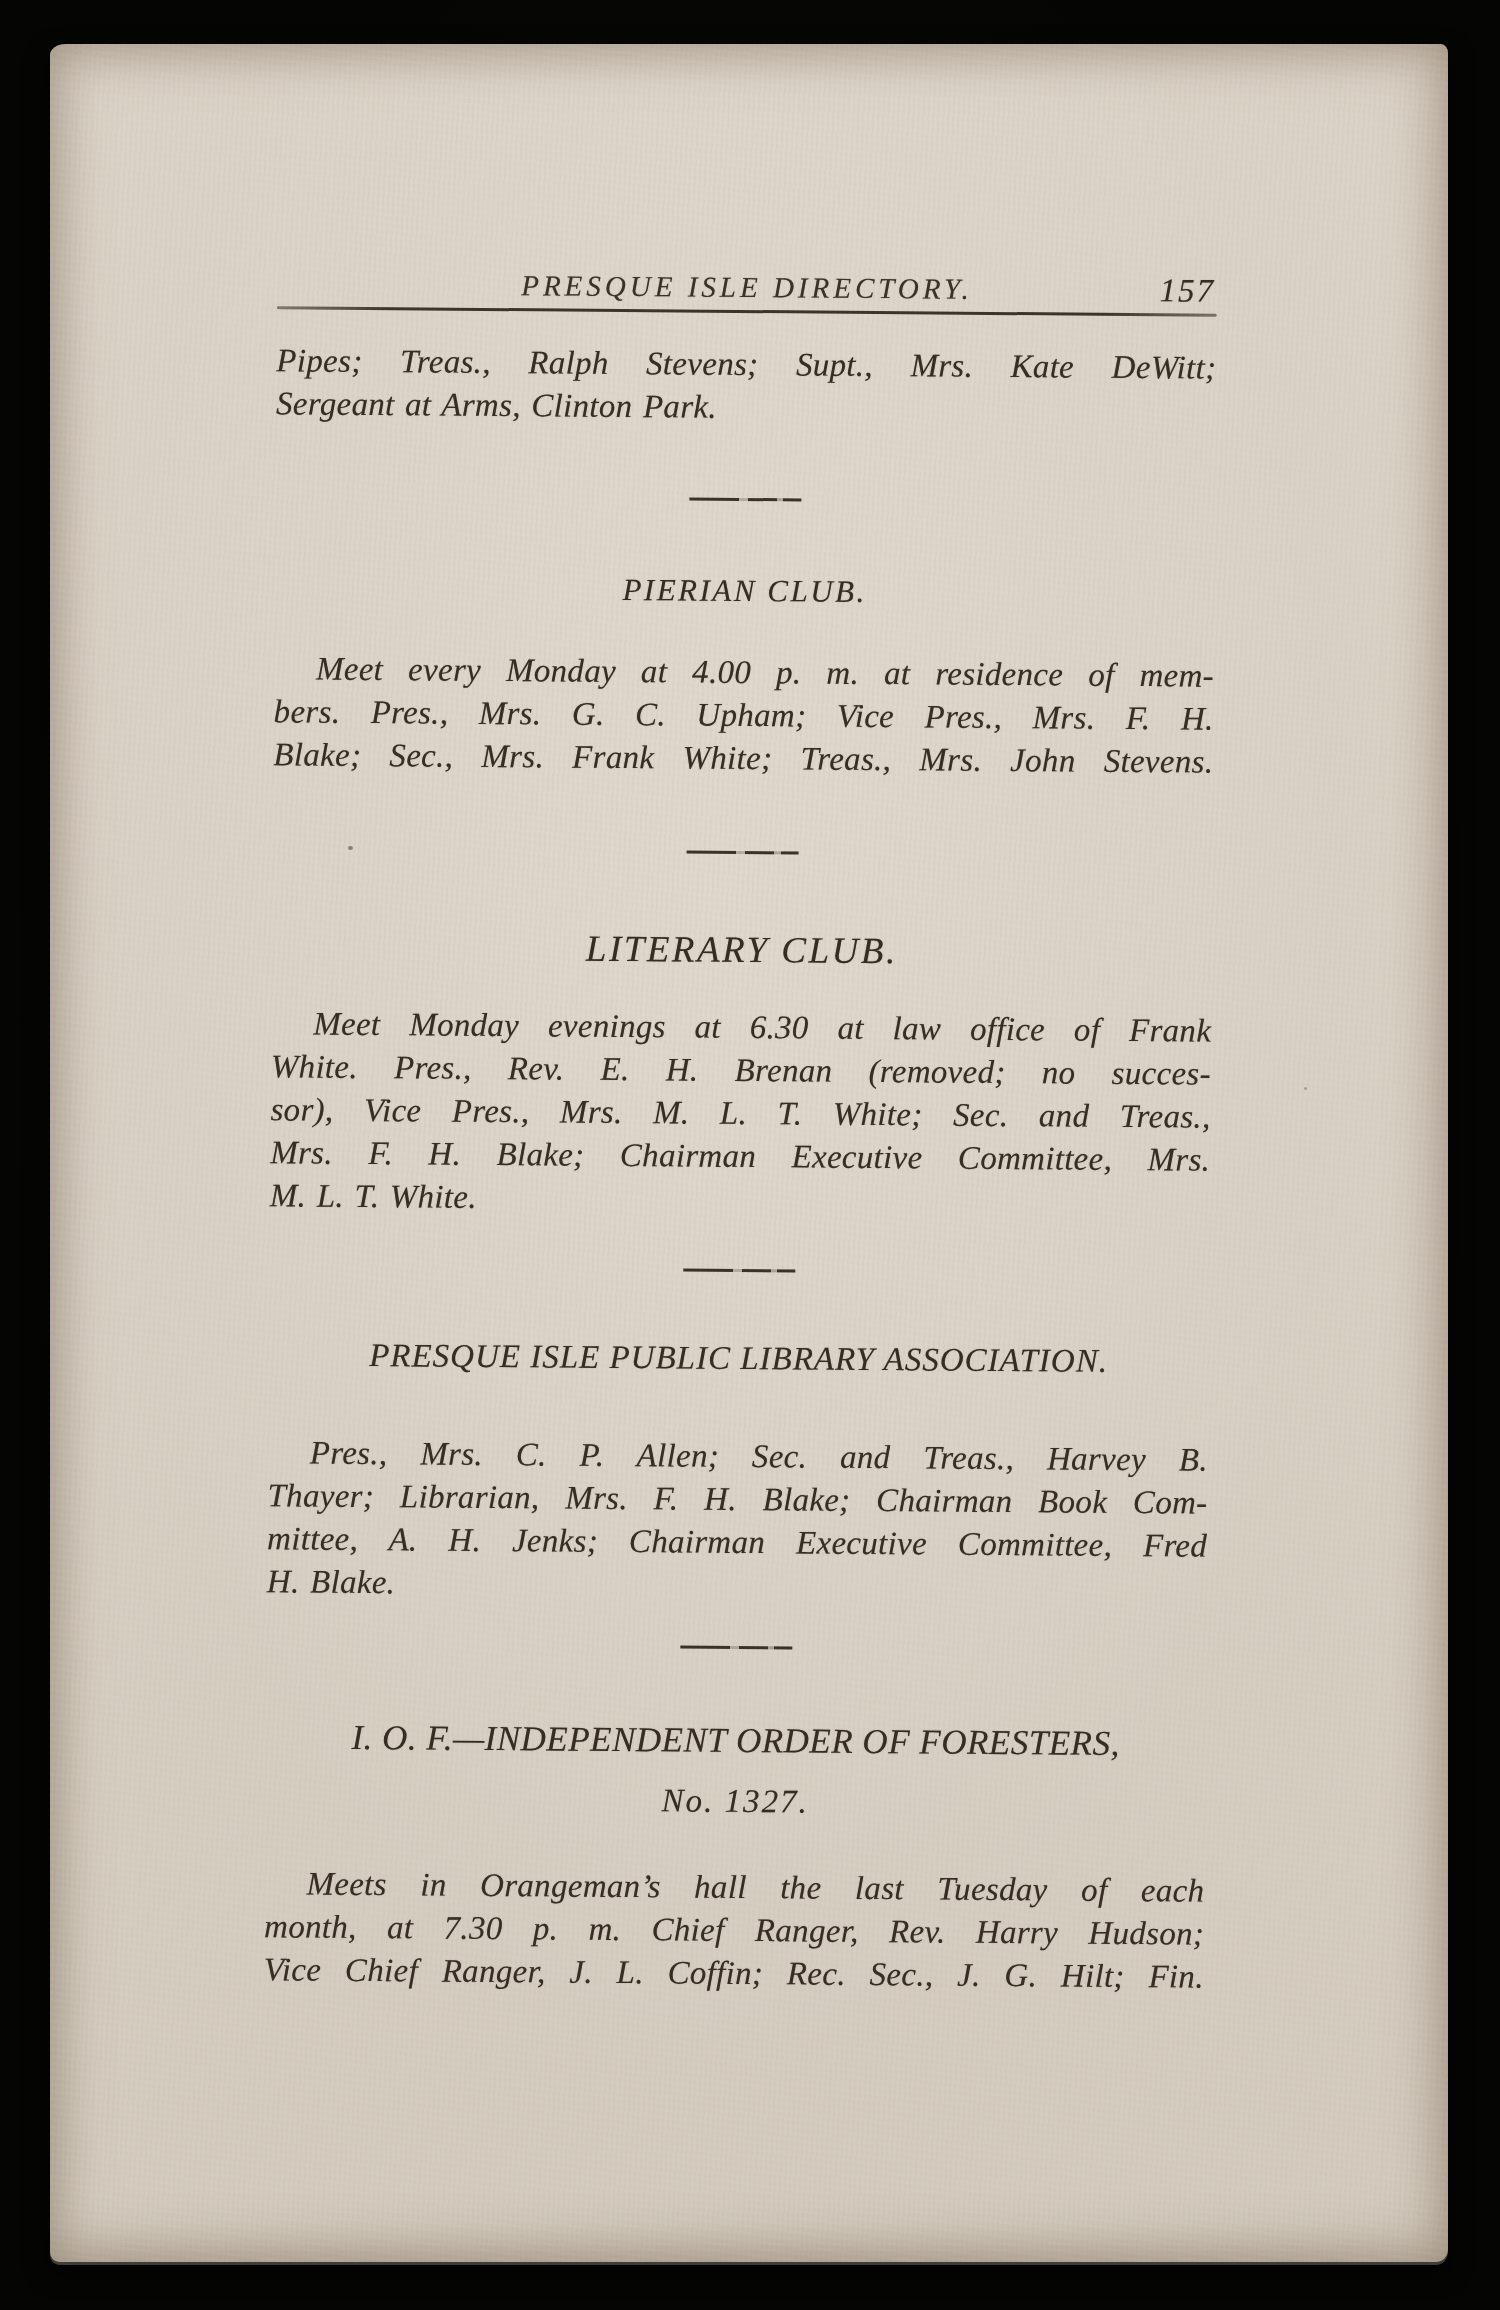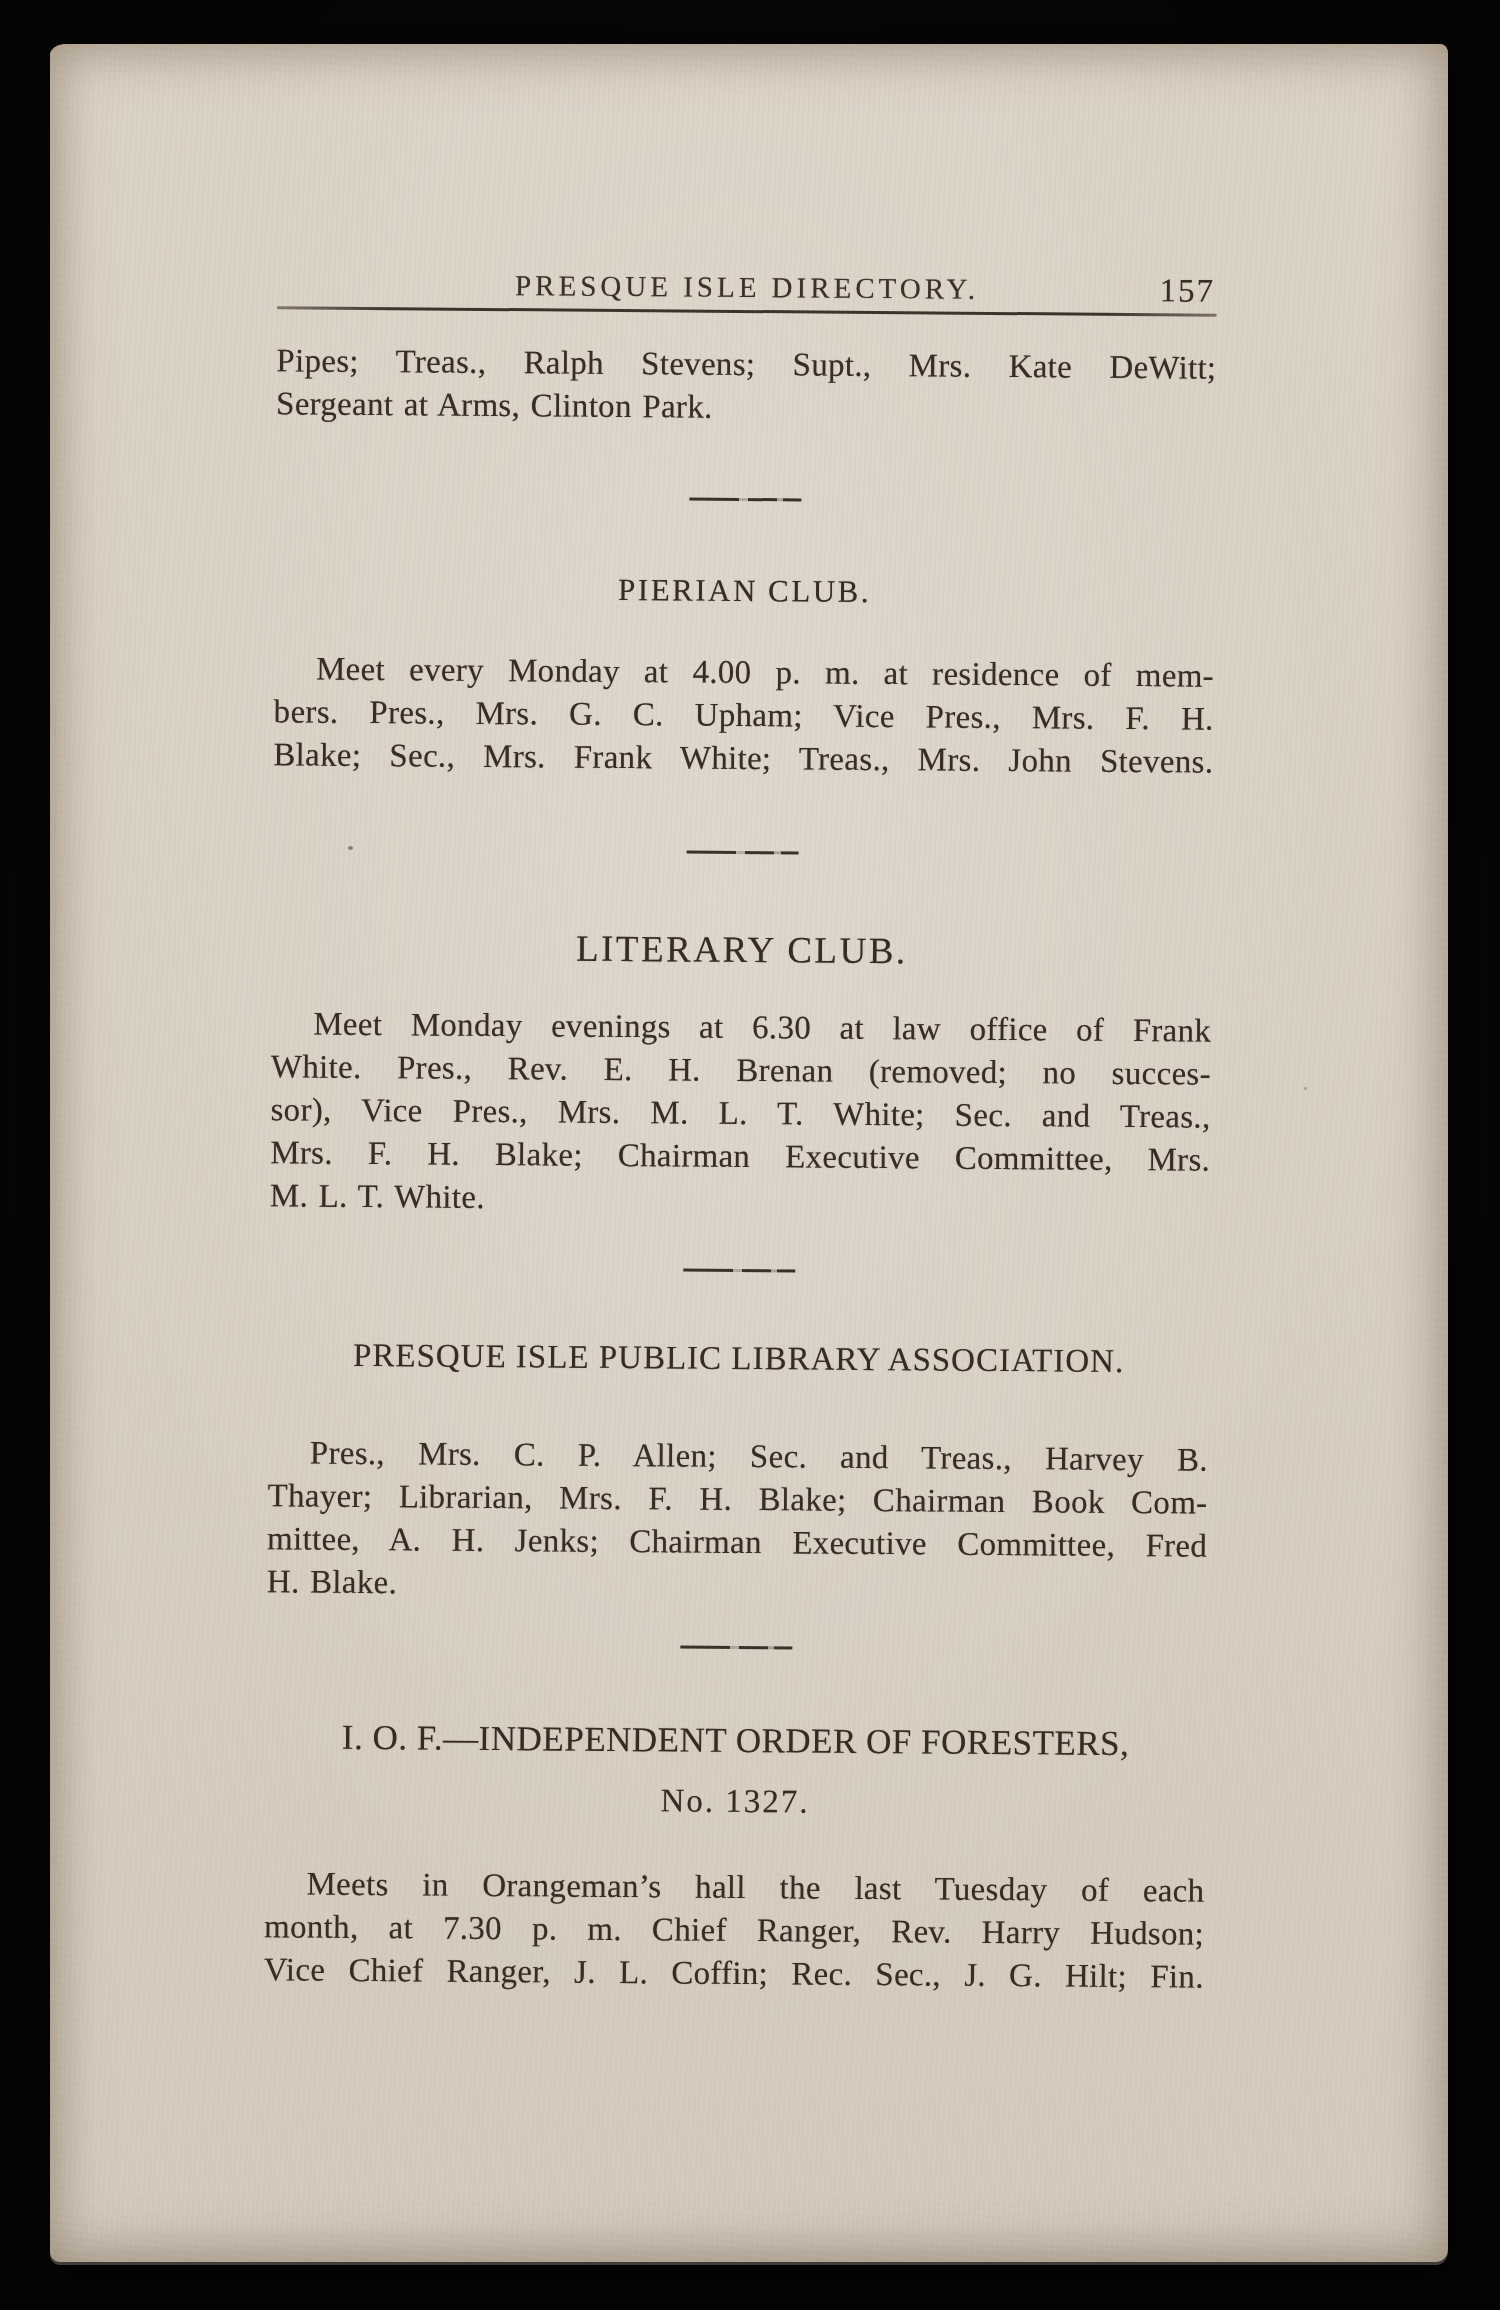--- a/index.html
+++ b/index.html
@@ -29,20 +29,21 @@
       linear-gradient(178deg, #dbd2c6 0%, #d8cfc3 55%, #d3cabd 100%);
     border-radius: 16px 7px 12px 9px / 11px 9px 13px 10px;
     box-shadow:
       inset 0 0 70px rgba(118,100,80,0.20),
       inset -14px 0 44px rgba(112,96,76,0.16),
       inset 12px 0 36px rgba(112,96,76,0.14),
       inset 0 -16px 46px rgba(112,96,76,0.17),
       inset 0 14px 40px rgba(112,96,76,0.12),
       0 3px 0 rgba(225,214,198,0.28),
       0 10px 24px rgba(0,0,0,0.85);
+    font-style: italic;
   }
   .grain {
     position: absolute;
     inset: 0;
     border-radius: inherit;
     background:
       repeating-linear-gradient(93deg, rgba(158,142,120,0.045) 0 2px, rgba(0,0,0,0) 2px 5px),
       repeating-linear-gradient(7deg, rgba(255,255,250,0.035) 0 3px, rgba(0,0,0,0) 3px 7px);
     pointer-events: none;
   }

